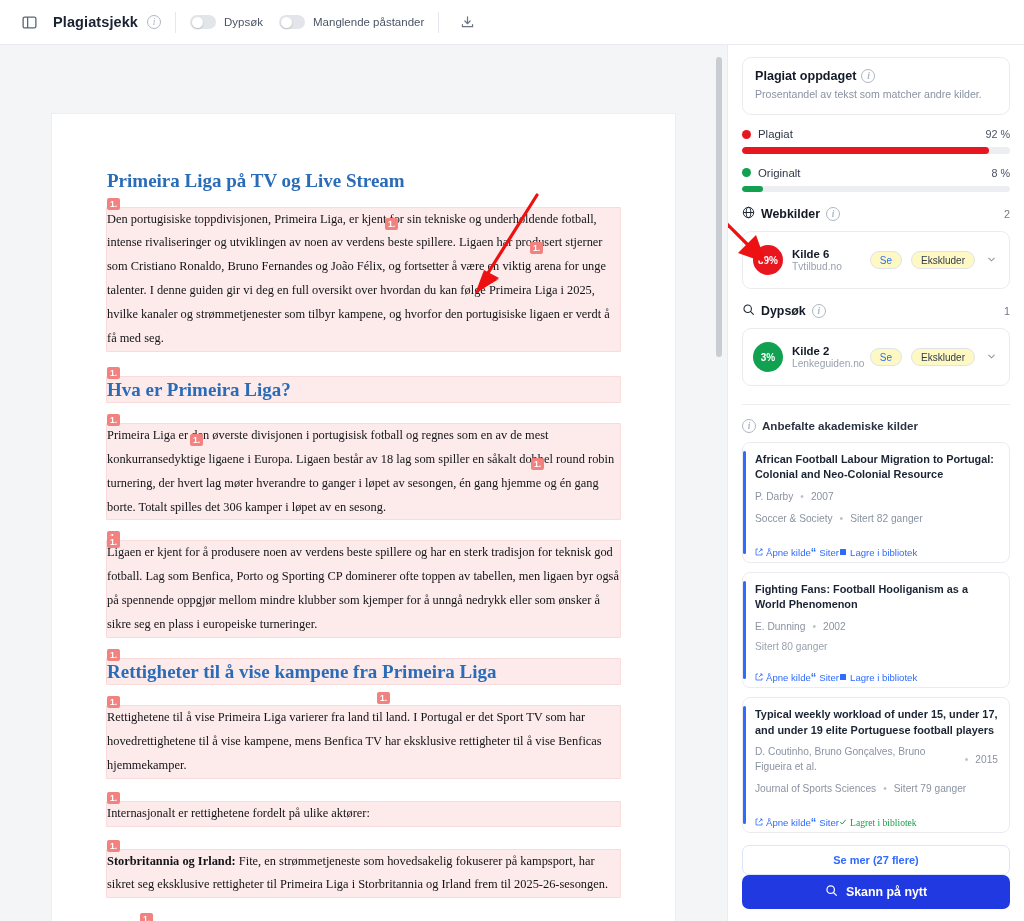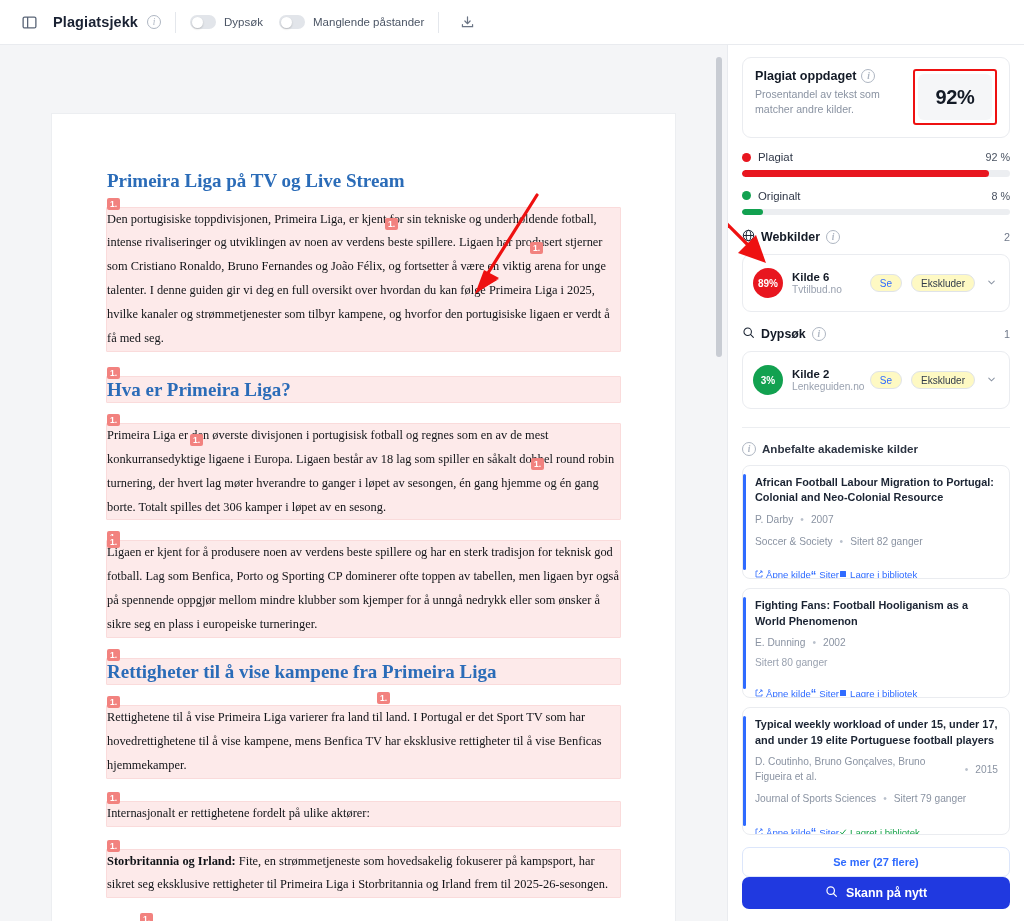--- a/index.html
+++ b/index.html
@@ -169,21 +169,21 @@
     content: ""; position: absolute; left: 0; top: 8px; bottom: 8px; width: 3px;
     background: #2f6bff; border-radius: 2px;
   }
   .acad-title { font-size: 10.9px; font-weight: 700; color: #1b2433; line-height: 1.42; }
   .acad-meta { font-size: 10.2px; color: #8a93a2; margin-top: 7px; line-height: 1.45;
                display: flex; align-items: center; gap: 7px; }
   .acad-meta .sep { color: #b9c0cb; }
   .acad-meta2 { font-size: 10.2px; color: #9aa2b0; margin-top: 6px; }
   .acad-actions { display: flex; align-items: center; margin-top: 20px; }
   .act { font-size: 9.6px; color: #2f6bff; display: flex; align-items: center; gap: 3px; cursor: pointer; }
-  .act.saved { color: #17a34a; }
+  .act.saved { color: #17a34a; font-family: Liberation Serif, serif; }
 
   .see-more {
     border: 1px solid #dce6fb; border-radius: 7px; margin-top: 12px;
     text-align: center; padding: 8px 0; font-size: 11px; font-weight: 700;
     color: #2f6bff; cursor: pointer; background: #fff;
   }
   .rescan {
     margin-top: auto; margin-bottom: 12px;
     background: #2039e0; color: #ffffff; border-radius: 7px;
     height: 36px; display: flex; align-items: center; justify-content: center;
@@ -327,23 +327,20 @@
       <polygon points="90,90 62,80 80,62" fill="#ee1111"></polygon>
     </svg>
 
     <div class="card-summary">
       <div class="sum-left">
         <div class="sum-title">
           <span>Plagiat oppdaget</span>
           <span class="info-ic">i</span>
         </div>
         <div class="sum-desc">Prosentandel av tekst som matcher andre kilder.</div>
-      </div>
-      <div class="pct-wrap">
-        <div class="pct-box">92%</div>
       </div>
     </div>
 
     <div class="meter">
       <div class="meter-head">
         <span class="dot" style="background:#e8161f"></span>
         <span>Plagiat</span>
         <span class="meter-val">92 %</span>
       </div>
       <div class="bar">

